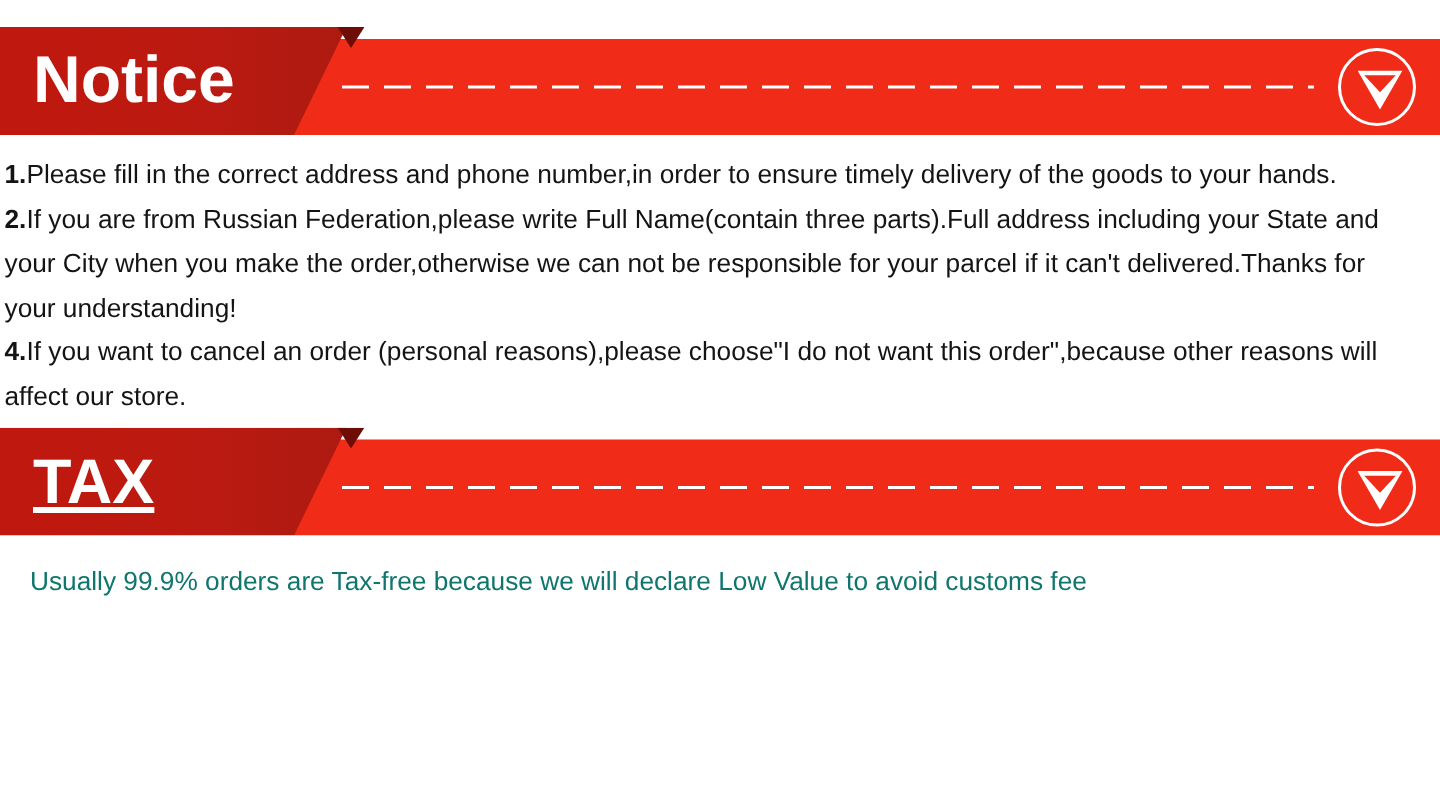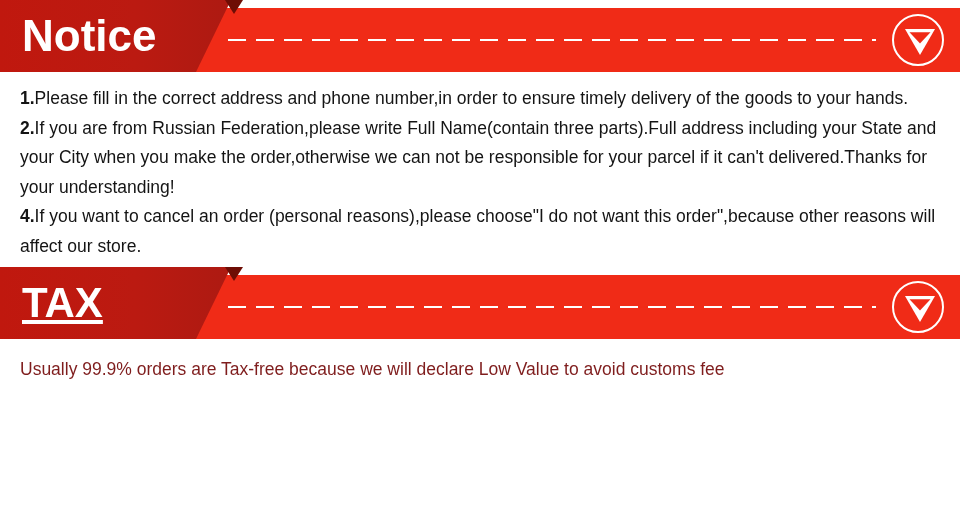--- a/index.html
+++ b/index.html
@@ -10,20 +10,21 @@
     overflow:hidden;
     position:relative;
   }
 
   
   .banner{
     position:relative;
     width:960px;
     height:72px;
     overflow:hidden;
+    margin-top:18px;
   }
   
   .banner-band{
     position:absolute;
     left:0;
     top:8px;
     width:960px;
     height:64px;
     background:#f02b17;
   }
@@ -83,33 +84,33 @@
     width:52px;
     height:52px;
     border:2px solid #ffffff;
     border-radius:50%;
     box-sizing:border-box;
   }
   .banner-arrow svg{position:absolute;left:11px;top:13px;}
 
   
   .notice-body{
-    padding:12px 20px 0 20px;
+    padding:12px 20px 0 3px;
     font-size:17.5px;
     line-height:29.5px;
     color:#141414;
   }
   .notice-body p{margin:0;}
   .notice-body .num{font-weight:bold;}
 
   .tax-body{
     padding:16px 20px 0 20px;
     font-size:17.5px;
     line-height:29.5px;
-    color:#7f1d1d;
+    color:#0f766e;
   }
   .tax-body p{margin:0;}
 
   .banner-wrap-tax{margin-top:6px;}
 </style>
 </head>
 <body>
 
 <div class="banner">
   <div class="banner-band"></div>

